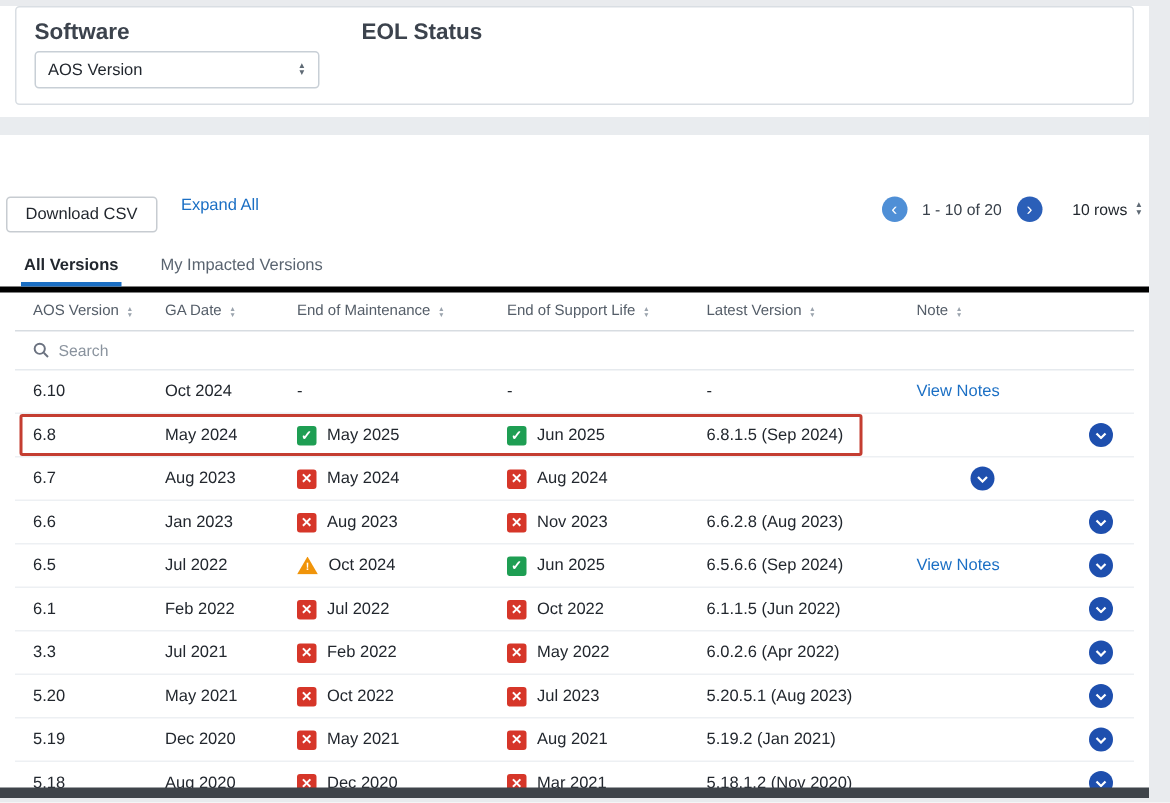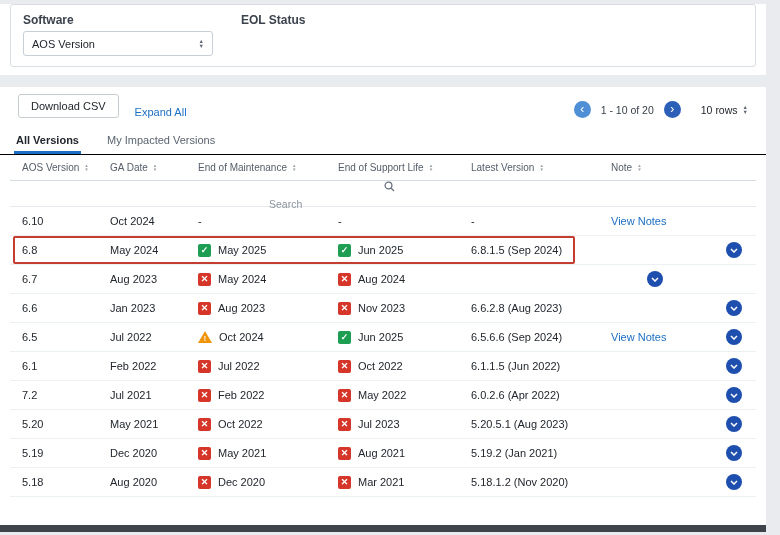--- a/index.html
+++ b/index.html
@@ -4,52 +4,52 @@
 <style>
   * { box-sizing: border-box; margin: 0; padding: 0; }
   html,body { width:780px; height:535px; overflow:hidden; }
   body { font-family:"Liberation Sans", sans-serif; background:#e9ebee; position:relative; }
   .page { width:766px; height:528px; background:#fff; position:relative; }
 
   .top { padding:10px 14px 6px; }
   .page-title { font-size:17px; font-weight:500; color:#1b1f27; letter-spacing:.2px; }
 
   .filter-card { margin:4px 10px 0; border:1px solid #d9dee3; border-radius:3px; background:#fff; padding:8px 12px 10px; display:flex; gap:28px; }
-  .filter-group label { display:block; font-size:12px; color:#3c434d; margin-bottom:4px; font-weight:bold; }
+  .filter-group label { display:block; font-size:15px; color:#3c434d; margin-bottom:4px; font-weight:bold; }
   .select { width:190px; height:25px; border:1px solid #c8cfd6; border-radius:3px; background:#fff; display:flex; align-items:center; justify-content:space-between; padding:0 8px; font-size:11px; color:#22272e; cursor:pointer; }
   .dbl-caret { display:inline-flex; flex-direction:column; align-items:center; color:#5f6a75; }
   .dbl-caret::before { content:"\25B2"; font-size:5.5px; line-height:5px; }
   .dbl-caret::after  { content:"\25BC"; font-size:5.5px; line-height:5px; }
 
   .gray-band { height:12px; background:#e9ecef; margin-top:8px; }
 
-  .toolbar { display:flex; align-items:flex-end; padding:7px 18px; }
+  .toolbar { display:flex; align-items:flex-start; padding:7px 4px;margin-top:34px; }
   .btn-download { height:24px; padding:0 12px; background:#fff; border:1px solid #c7ccd1; border-radius:3px; font-size:11px; color:#22272e; font-family:inherit; cursor:pointer; }
   .link { color:#1b6fc4; font-size:11px; text-decoration:none; cursor:pointer; }
   .expand-all { margin-left:16px; }
   .toolbar-right { margin-left:auto; display:flex; align-items:center; gap:8px; }
   .pg-circle { width:17px; height:17px; border-radius:50%; border:none; color:#fff; font-size:12px; line-height:1; display:flex; align-items:center; justify-content:center; cursor:pointer; padding:0 0 2px; }
   .pg-prev { background:#4f8fd6; }
   .pg-next { background:#2b5fb8; }
   .range-text { font-size:10.5px; color:#39414b; padding:0 2px; }
   .rows-select { display:flex; align-items:center; gap:5px; font-size:10.5px; color:#22272e; margin-left:12px; cursor:pointer; }
 
-  .tabs { display:flex; gap:24px; padding:0 14px; border-bottom:1px solid #000000; }
+  .tabs { display:flex; gap:24px; padding:0 14px; border-bottom:4px solid #000000; }
   .tab { padding:9px 2px 8px; font-size:11px; color:#5a6470; cursor:pointer; }
   .tab.active { color:#22272e; font-weight:bold; border-bottom:3px solid #1b6fc4; padding-bottom:5px; }
 
   .table { margin:0 10px; }
   .grid { display:grid; grid-template-columns:88px 88px 140px 133px 140px 112px 1fr; align-items:center; }
   .thead-row { height:26px; border-bottom:1px solid #d7dce1; }
   .th { font-size:10px; color:#545d68; display:flex; align-items:center; gap:5px; padding-left:12px; cursor:pointer; white-space:nowrap; }
   .sort { display:inline-flex; flex-direction:column; align-items:center; color:#9aa3ad; }
   .sort::before { content:"\25B2"; font-size:4.5px; line-height:4px; }
   .sort::after  { content:"\25BC"; font-size:4.5px; line-height:4px; }
 
-  .search-row { height:26px; border-bottom:1px solid #e6eaee; display:flex; align-items:center; gap:6px; padding-left:12px;flex-direction:column; }
+  .search-row { height:26px; border-bottom:1px solid #e6eaee; display:flex; align-items:center; gap:6px; padding-left:12px; }
   .search-input { border:none; outline:none; font-size:10.5px; color:#22272e; width:240px; font-family:inherit; background:transparent; }
   .search-input::placeholder { color:#8a939e; }
 
   .trow { height:29px; border-bottom:1px solid #edf0f3; position:relative;text-align:right; }
   .td { font-size:11px; color:#22272e; display:flex; align-items:center; gap:7px; padding-left:12px; white-space:nowrap; }
   .c-exp { justify-content:center; padding-left:0; }
 
   .st { width:13px; height:13px; border-radius:2px; color:#fff; font-size:9px; font-weight:bold; display:flex; align-items:center; justify-content:center; flex:none; }
   .st-ok { background:#1e9e53; }
   .st-bad { background:#d63629; }
@@ -295,21 +295,21 @@
           <svg width="8" height="5" viewBox="0 0 8 5">
                   <path d="M1 1l3 3 3-3" stroke="#fff" stroke-width="1.5" fill="none"></path>
                 </svg>
         </span>
       </button>
     </div>
 
   </div>
 
   <div class="grid trow">
-    <div class="td">7.2</div>
+    <div class="td">3.3</div>
     <div class="td">Jul 2021</div>
     <div class="td">
       <span class="st st-bad">✕</span>
       <span class="st-text">Feb 2022</span>
     </div>
     <div class="td">
       <span class="st st-bad">✕</span>
       <span class="st-text">May 2022</span>
     </div>
     <div class="td">6.0.2.6 (Apr 2022)</div>

